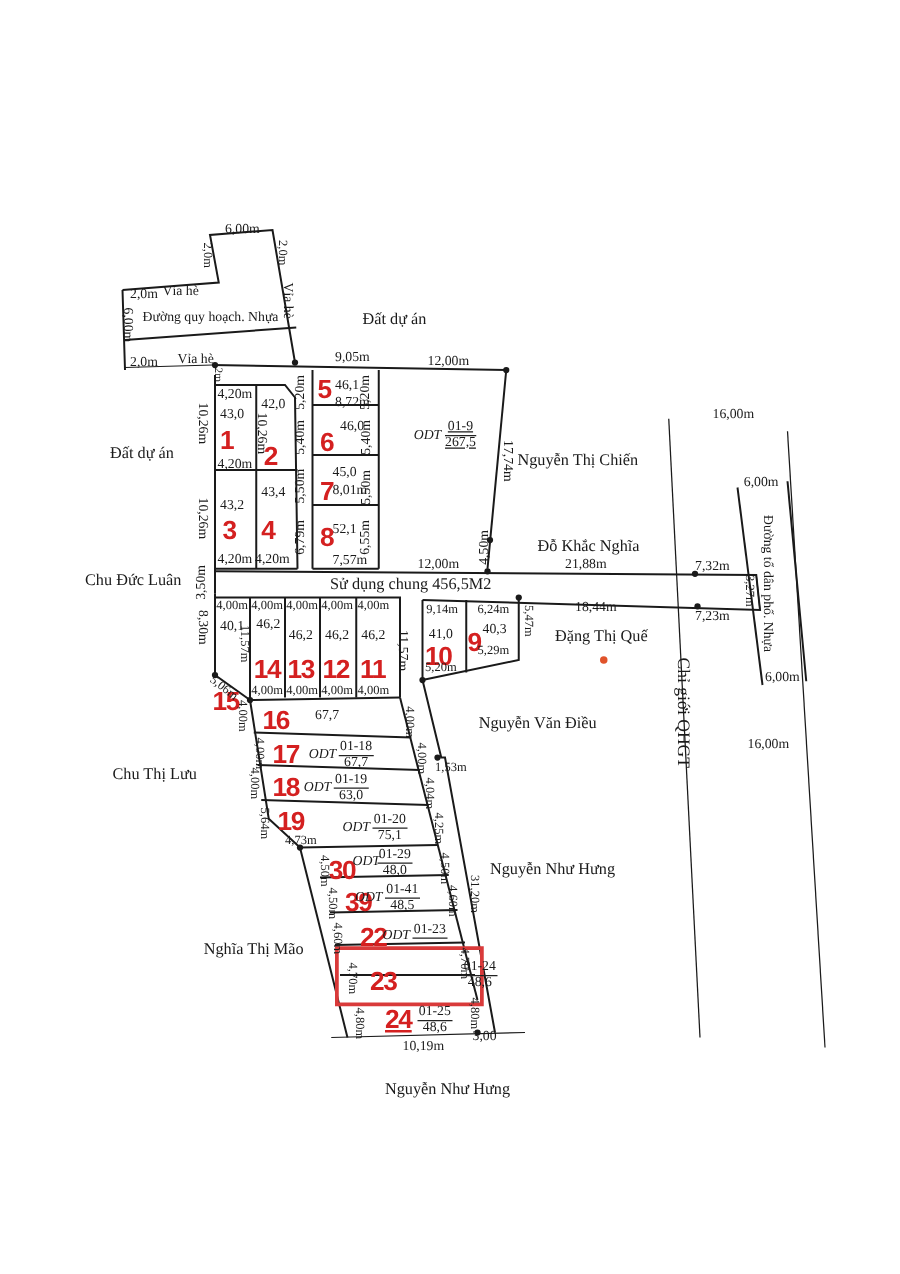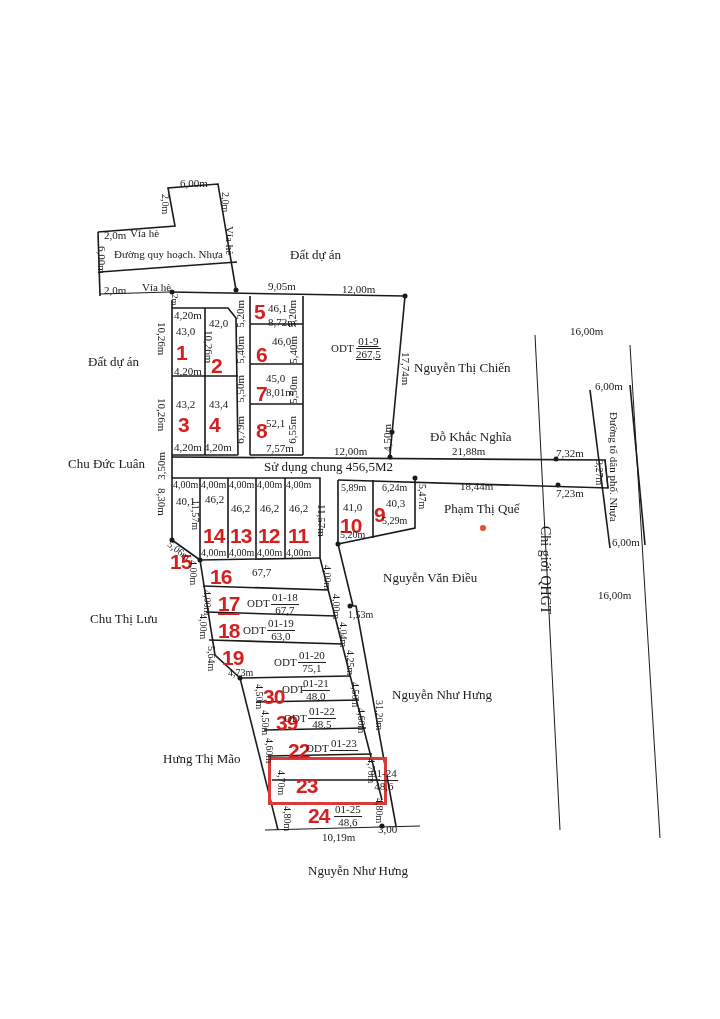--- a/index.html
+++ b/index.html
@@ -6,21 +6,21 @@
   body{width:720px;height:1019px;position:relative;overflow:hidden;font-family:"Liberation Serif","DejaVu Serif",serif;color:#1a1a1a;}
   svg{position:absolute;left:0;top:0;}
   .t{position:absolute;white-space:nowrap;font-size:11px;line-height:1;}
   .owner{font-size:13px;}
   .num{position:absolute;color:#d42020;font-family:"Liberation Sans","DejaVu Sans",sans-serif;font-weight:bold;font-size:21px;line-height:1;letter-spacing:-1px;}
   .v{writing-mode:vertical-rl;}
   .vr{writing-mode:vertical-rl;transform:rotate(180deg);}
   .frac{position:absolute;font-size:11px;line-height:1.05;text-align:center;}
   .frac .top{display:block;border-bottom:1px solid #222;padding:0 1px;}
   .frac .bot{display:block;}
-  .odt{position:absolute;font-size:11px;}
+  .odt{position:absolute;font-size:11px;font-style:italic;}
   .hl{position:absolute;border:3px solid #d93a3a;box-sizing:border-box;}
   .dot{position:absolute;width:6px;height:6px;border-radius:50%;background:#e0532b;}
 </style>
 </head>
 <body>
 
 <svg width="720" height="1019">
   <g stroke="#1a1a1a" stroke-width="1.6" fill="none">
 
     <path d="M98 232 L175 226 Q172 210 168 188 L218 184 L236 290"></path>
@@ -107,45 +107,45 @@
 <div class="t v" style="left:96px;top:246px;">6,00m</div>
 <div class="t" style="left:114px;top:249px;">Đường quy hoạch. Nhựa</div>
 <div class="t" style="left:104px;top:285px;">2,0m</div>
 <div class="t" style="left:142px;top:282px;">Vỉa hè</div>
 
 <div class="t owner" style="left:290px;top:248px;">Đất dự án</div>
 <div class="t owner" style="left:88px;top:355px;">Đất dự án</div>
 <div class="t owner" style="left:414px;top:361px;">Nguyễn Thị Chiến</div>
 <div class="t owner" style="left:430px;top:430px;">Đỗ Khắc Nghĩa</div>
 <div class="t owner" style="left:68px;top:457px;">Chu Đức Luân</div>
-<div class="t owner" style="left:444px;top:502px;">Phạm Thị Quế</div>
+<div class="t owner" style="left:444px;top:502px;">Đặng Thị Quế</div>
 <div class="dot" style="left:480px;top:525px;"></div>
 <div class="t owner" style="left:383px;top:571px;">Nguyễn Văn Điều</div>
 <div class="t owner" style="left:90px;top:612px;text-align:center;">Chu Thị Lưu</div>
 <div class="t owner" style="left:392px;top:688px;">Nguyễn Như Hưng</div>
-<div class="t owner" style="left:163px;top:752px;">Hưng Thị Mão</div>
+<div class="t owner" style="left:163px;top:752px;">Nghĩa Thị Mão</div>
 <div class="t owner" style="left:308px;top:864px;">Nguyễn Như Hưng</div>
 
 <div class="t" style="left:268px;top:281px;">9,05m</div>
 <div class="t" style="left:342px;top:284px;">12,00m</div>
 <div class="t v" style="left:170px;top:294px;font-size:9px;">2m</div>
 
 <div class="t" style="left:174px;top:310px;">4,20m</div>
 <div class="t" style="left:176px;top:326px;">43,0</div>
 <div class="num" style="left:176px;top:342px;">1</div>
 <div class="t" style="left:174px;top:366px;">4,20m</div>
 <div class="t v" style="left:156px;top:322px;">10,26m</div>
 <div class="t" style="left:209px;top:318px;">42,0</div>
 <div class="t v" style="left:203px;top:330px;">10,26m</div>
 <div class="num" style="left:211px;top:355px;">2</div>
 <div class="t v" style="left:156px;top:398px;">10,26m</div>
 <div class="t" style="left:176px;top:399px;">43,2</div>
 <div class="num" style="left:178px;top:414px;">3</div>
 <div class="t" style="left:174px;top:442px;">4,20m</div>
-<div class="t" style="left:209px;top:399px;">43,4</div>
+<div class="t" style="left:209px;top:389px;">43,4</div>
 <div class="num" style="left:209px;top:414px;">4</div>
 <div class="t" style="left:204px;top:442px;">4,20m</div>
 
 <div class="t vr" style="left:235px;top:300px;">5,20m</div>
 <div class="num" style="left:254px;top:301px;">5</div>
 <div class="t" style="left:268px;top:303px;">46,1</div>
 <div class="t" style="left:268px;top:317px;">8,72m</div>
 <div class="t vr" style="left:287px;top:300px;">5,20m</div>
 <div class="t vr" style="left:235px;top:336px;">5,40m</div>
 <div class="num" style="left:256px;top:344px;">6</div>
@@ -193,35 +193,35 @@
 <div class="num" style="left:258px;top:525px;">12</div>
 <div class="t" style="left:289px;top:503px;">46,2</div>
 <div class="num" style="left:288px;top:525px;">11</div>
 <div class="t v" style="left:316px;top:504px;">11,57m</div>
 <div class="t" style="left:201px;top:548px;font-size:10px;">4,00m</div>
 <div class="t" style="left:229px;top:548px;font-size:10px;">4,00m</div>
 <div class="t" style="left:257px;top:548px;font-size:10px;">4,00m</div>
 <div class="t" style="left:286px;top:548px;font-size:10px;">4,00m</div>
 <div class="t" style="left:166px;top:546px;transform:rotate(38deg);font-size:10px;">5,06m</div>
 
-<div class="t" style="left:341px;top:483px;font-size:10px;">5,89m</div>
+<div class="t" style="left:341px;top:483px;font-size:10px;">9,14m</div>
 <div class="t" style="left:343px;top:502px;">41,0</div>
 <div class="num" style="left:340px;top:515px;">10</div>
 <div class="t" style="left:340px;top:530px;font-size:10px;">5,20m</div>
 <div class="t" style="left:382px;top:483px;font-size:10px;">6,24m</div>
 <div class="t" style="left:386px;top:498px;">40,3</div>
 <div class="num" style="left:374px;top:504px;">9</div>
 <div class="t" style="left:382px;top:516px;font-size:10px;">5,29m</div>
 <div class="t v" style="left:417px;top:484px;font-size:10px;">5,47m</div>
 
 <div class="t v" style="left:188px;top:560px;font-size:10px;">4,00m</div>
 <div class="num" style="left:210px;top:566px;">16</div>
 <div class="t" style="left:252px;top:567px;">67,7</div>
 <div class="t v" style="left:202px;top:590px;font-size:10px;">4,00m</div>
-<div class="num" style="left:218px;top:593px;text-decoration:underline;">17</div>
+<div class="num" style="left:218px;top:593px;">17</div>
 <div class="odt" style="left:247px;top:597px;">ODT</div>
 <div class="frac" style="left:271px;top:592px;">
   <span class="top">01-18</span>
   <span class="bot">67,7</span>
 </div>
 <div class="t v" style="left:198px;top:614px;font-size:10px;">4,00m</div>
 <div class="num" style="left:218px;top:620px;">18</div>
 <div class="odt" style="left:243px;top:624px;">ODT</div>
 <div class="frac" style="left:267px;top:618px;">
   <span class="top">01-19</span>
@@ -244,44 +244,44 @@
 <div class="t v" style="left:356px;top:708px;font-size:10px;">4,60m</div>
 <div class="t v" style="left:366px;top:758px;font-size:10px;">4,70m</div>
 <div class="t v" style="left:374px;top:798px;font-size:10px;">4,80m</div>
 <div class="t" style="left:348px;top:610px;font-size:10px;">1,53m</div>
 <div class="t v" style="left:374px;top:700px;font-size:10px;">31,20m</div>
 
 <div class="t v" style="left:254px;top:684px;font-size:10px;">4,50m</div>
 <div class="num" style="left:263px;top:686px;">30</div>
 <div class="odt" style="left:282px;top:683px;">ODT</div>
 <div class="frac" style="left:302px;top:678px;">
-  <span class="top">01-21</span>
+  <span class="top">01-29</span>
   <span class="bot">48,0</span>
 </div>
 <div class="t v" style="left:260px;top:710px;font-size:10px;">4,50m</div>
 <div class="num" style="left:276px;top:712px;">39</div>
 <div class="odt" style="left:284px;top:712px;">ODT</div>
 <div class="frac" style="left:308px;top:706px;">
-  <span class="top">01-22</span>
+  <span class="top">01-41</span>
   <span class="bot">48,5</span>
 </div>
 <div class="t v" style="left:264px;top:738px;font-size:10px;">4,60m</div>
 <div class="num" style="left:288px;top:740px;">22</div>
 <div class="odt" style="left:306px;top:742px;">ODT</div>
 <div class="frac" style="left:330px;top:738px;">
   <span class="top">01-23</span>
 </div>
 <div class="t v" style="left:276px;top:770px;font-size:10px;">4,70m</div>
 <div class="num" style="left:296px;top:775px;">23</div>
 <div class="frac" style="left:322px;top:768px;margin-left:48px;">
   <span class="top">01-24</span>
   <span class="bot">48,6</span>
 </div>
 <div class="t v" style="left:282px;top:806px;font-size:10px;">4,80m</div>
-<div class="num" style="left:308px;top:805px;">24</div>
+<div class="num" style="left:308px;top:805px;text-decoration:underline;">24</div>
 <div class="frac" style="left:334px;top:804px;">
   <span class="top">01-25</span>
   <span class="bot">48,6</span>
 </div>
 <div class="t" style="left:322px;top:832px;">10,19m</div>
 <div class="t" style="left:378px;top:824px;">3,00</div>
 
 <div class="t" style="left:570px;top:326px;">16,00m</div>
 <div class="t" style="left:595px;top:381px;">6,00m</div>
 <div class="t v" style="left:608px;top:412px;">Đường tổ dân phố. Nhựa</div>

